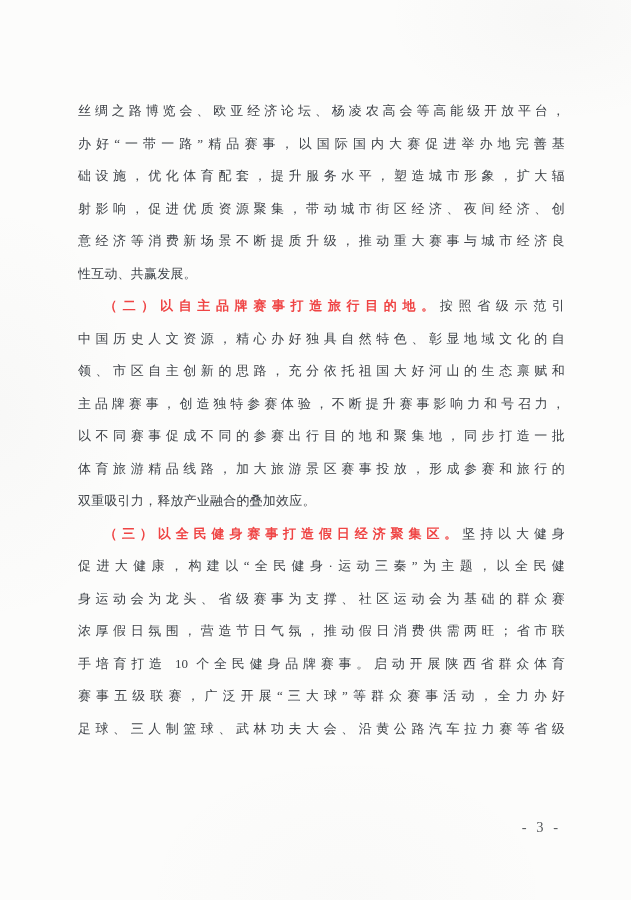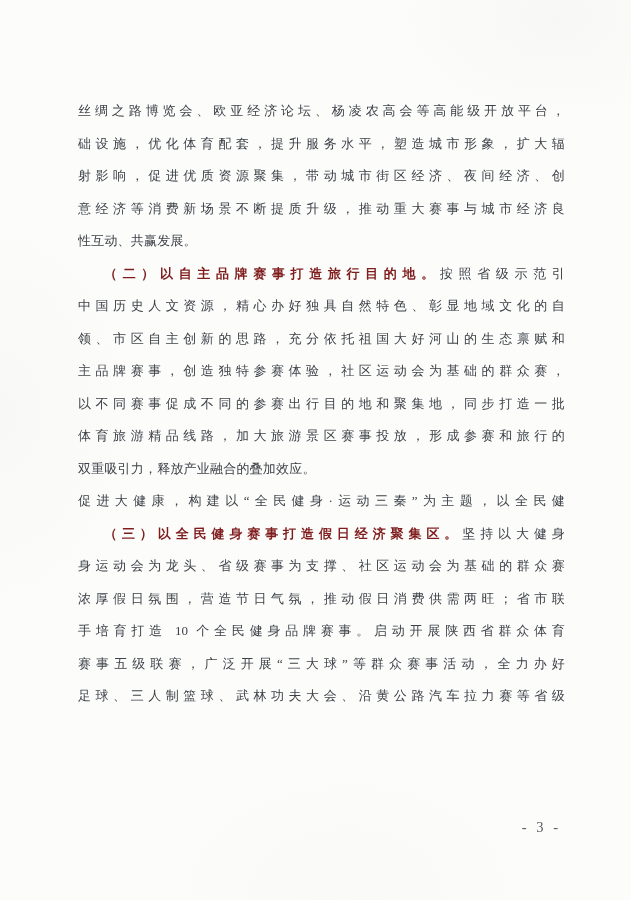--- a/index.html
+++ b/index.html
@@ -38,56 +38,57 @@
     white-space: nowrap;
   }
   .tline.last {
     text-align-last: left;
   }
   .tline.indent {
     text-indent: 2em;
   }
   .tline .bold-run {
     font-weight: bold;
-    color: #7f1d1d;
+    color: #ef4444;
   }
   .page-number {
     position: absolute;
     top: 816px;
     right: 70px;
     height: 22px;
     line-height: 22px;
     font-size: 14.5px;
     letter-spacing: 3px;
     color: #585b5e;
   }
 </style>
 </head>
 <body>
 
 <main class="doc-body">
     <div class="para">
       <div class="tline"><span class="text-run">丝绸之路博览会、欧亚经济论坛、杨凌农高会等高能级开放平台，</span></div>
+      <div class="tline"><span class="text-run">办好“一带一路”精品赛事，以国际国内大赛促进举办地完善基</span></div>
       <div class="tline"><span class="text-run">础设施，优化体育配套，提升服务水平，塑造城市形象，扩大辐</span></div>
       <div class="tline"><span class="text-run">射影响，促进优质资源聚集，带动城市街区经济、夜间经济、创</span></div>
       <div class="tline"><span class="text-run">意经济等消费新场景不断提质升级，推动重大赛事与城市经济良</span></div>
       <div class="tline last"><span class="text-run">性互动、共赢发展。</span></div>
     </div>
     <div class="para">
       <div class="tline indent"><span class="bold-run">（二）以自主品牌赛事打造旅行目的地。</span><span class="text-run">按照省级示范引</span></div>
       <div class="tline"><span class="text-run">中国历史人文资源，精心办好独具自然特色、彰显地域文化的自</span></div>
       <div class="tline"><span class="text-run">领、市区自主创新的思路，充分依托祖国大好河山的生态禀赋和</span></div>
-      <div class="tline"><span class="text-run">主品牌赛事，创造独特参赛体验，社区运动会为基础的群众赛，</span></div>
+      <div class="tline"><span class="text-run">主品牌赛事，创造独特参赛体验，不断提升赛事影响力和号召力，</span></div>
       <div class="tline"><span class="text-run">以不同赛事促成不同的参赛出行目的地和聚集地，同步打造一批</span></div>
       <div class="tline"><span class="text-run">体育旅游精品线路，加大旅游景区赛事投放，形成参赛和旅行的</span></div>
       <div class="tline last"><span class="text-run">双重吸引力，释放产业融合的叠加效应。</span></div>
     </div>
     <div class="para">
+      <div class="tline indent"><span class="bold-run">（三）以全民健身赛事打造假日经济聚集区。</span><span class="text-run">坚持以大健身</span></div>
       <div class="tline"><span class="text-run">促进大健康，构建以“全民健身·运动三秦”为主题，以全民健</span></div>
-      <div class="tline indent"><span class="bold-run">（三）以全民健身赛事打造假日经济聚集区。</span><span class="text-run">坚持以大健身</span></div>
       <div class="tline"><span class="text-run">身运动会为龙头、省级赛事为支撑、社区运动会为基础的群众赛</span></div>
       <div class="tline"><span class="text-run">浓厚假日氛围，营造节日气氛，推动假日消费供需两旺；省市联</span></div>
       <div class="tline"><span class="text-run">手培育打造 10 个全民健身品牌赛事。启动开展陕西省群众体育</span></div>
       <div class="tline"><span class="text-run">赛事五级联赛，广泛开展“三大球”等群众赛事活动，全力办好</span></div>
       <div class="tline"><span class="text-run">足球、三人制篮球、武林功夫大会、沿黄公路汽车拉力赛等省级</span></div>
     </div>
   </main>
 
 <div class="page-number">- 3 -</div>
 

